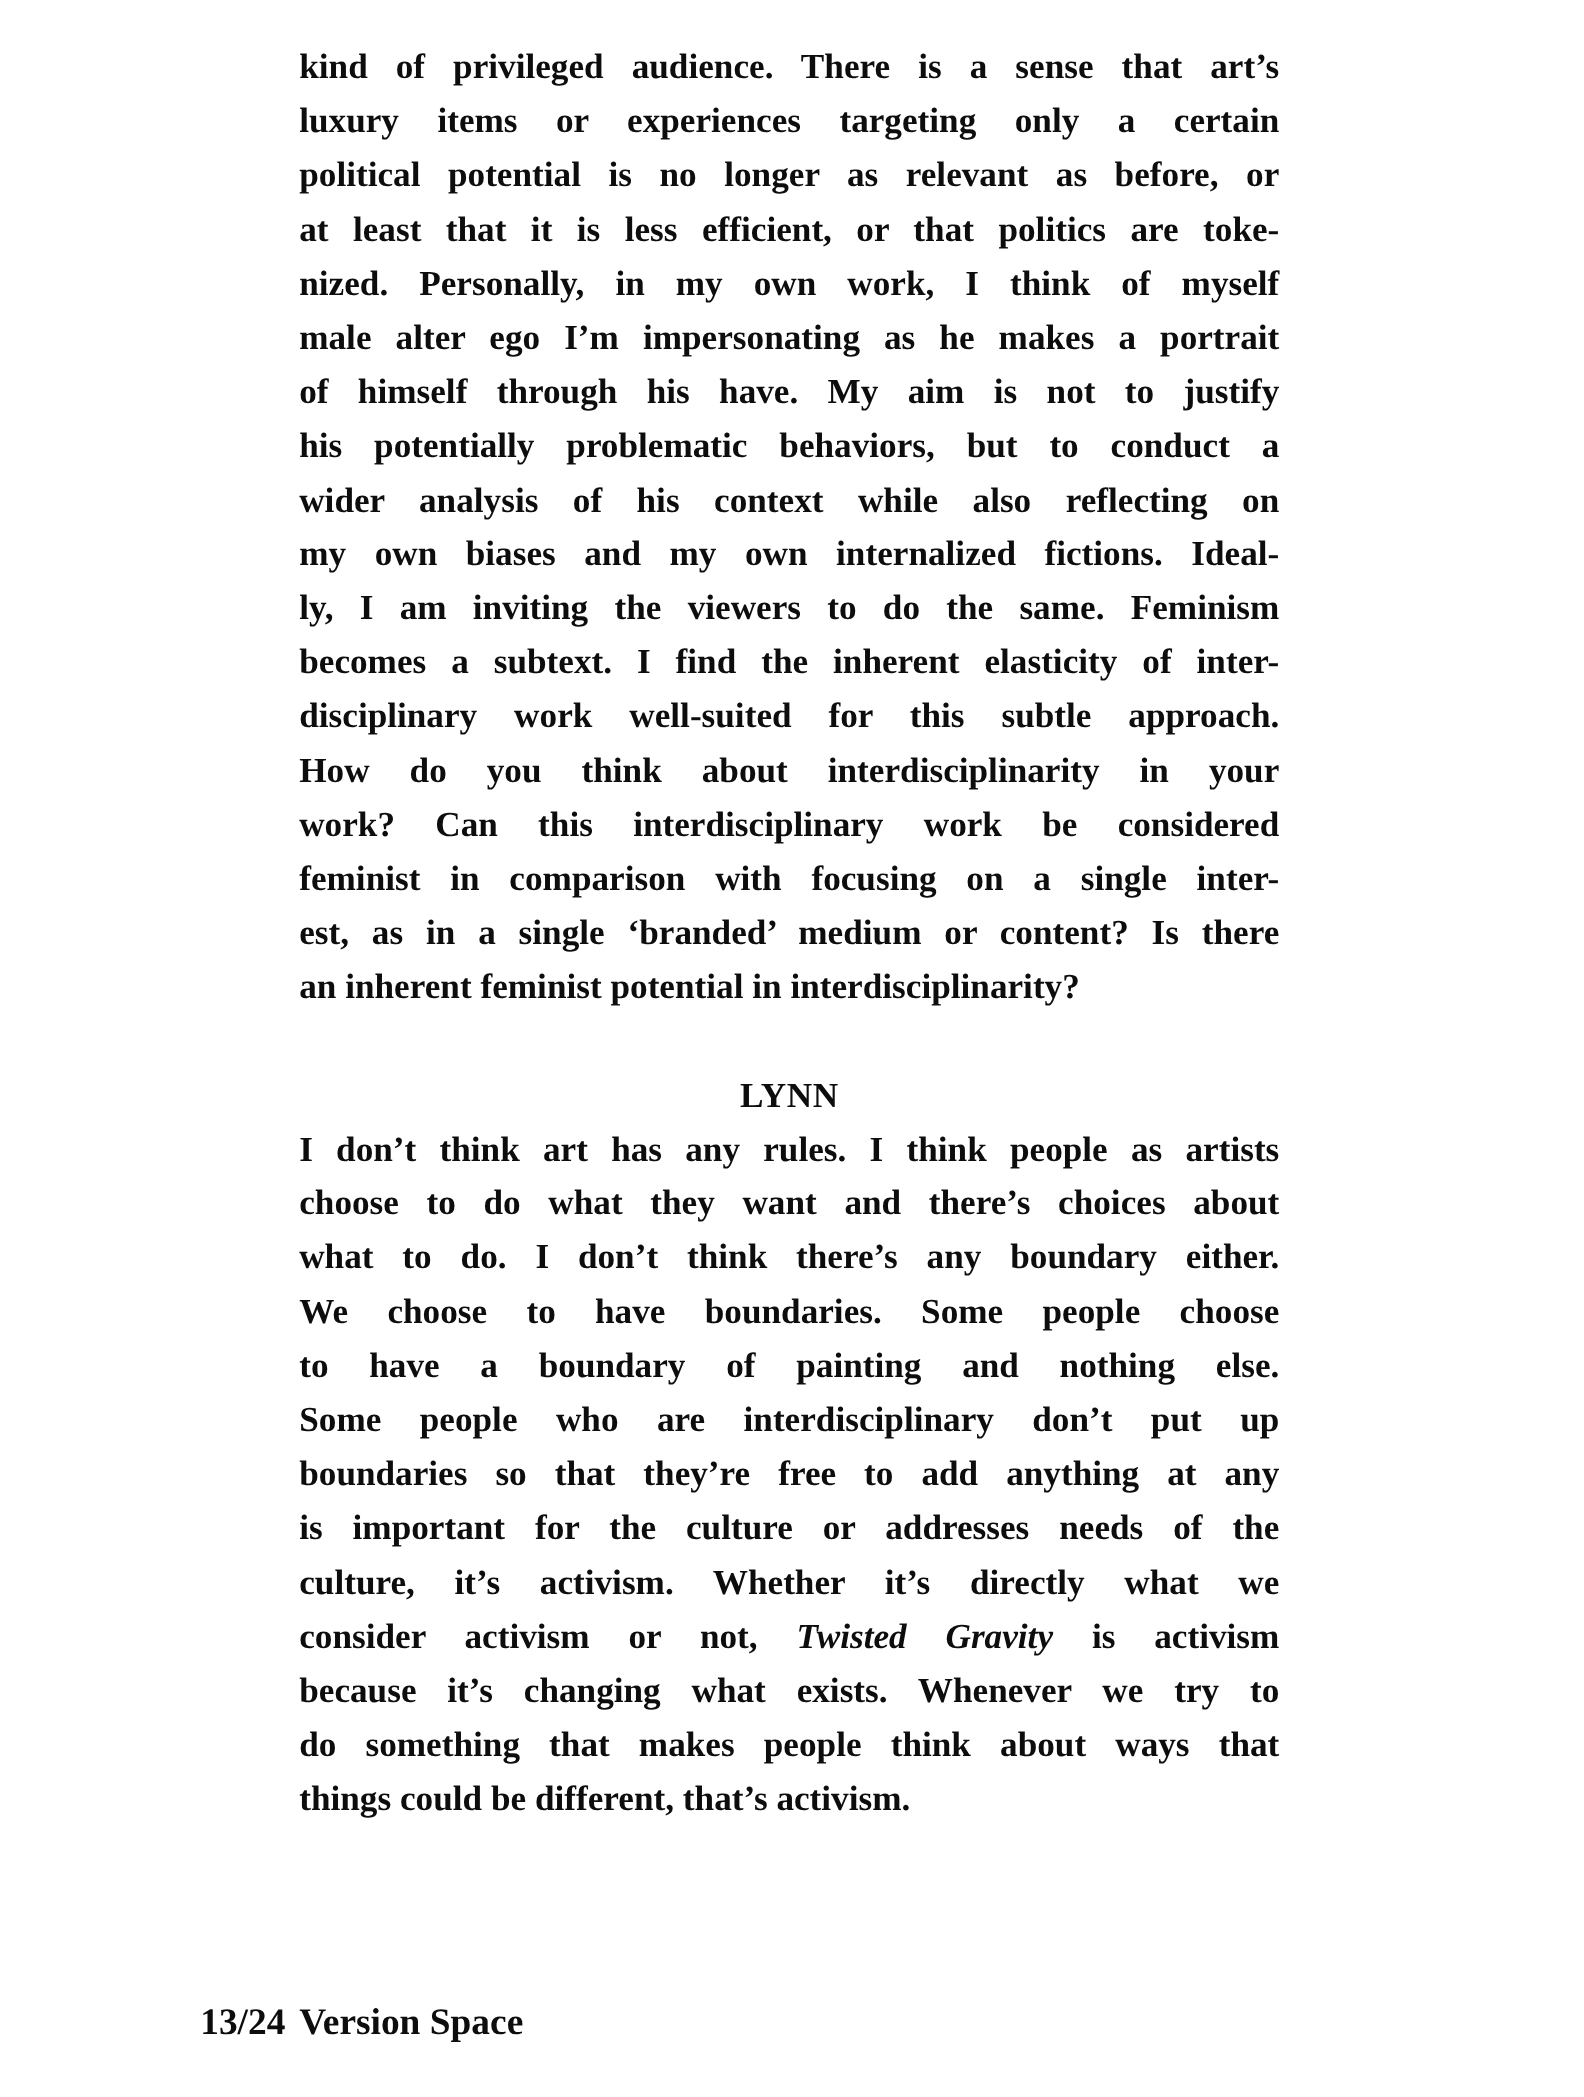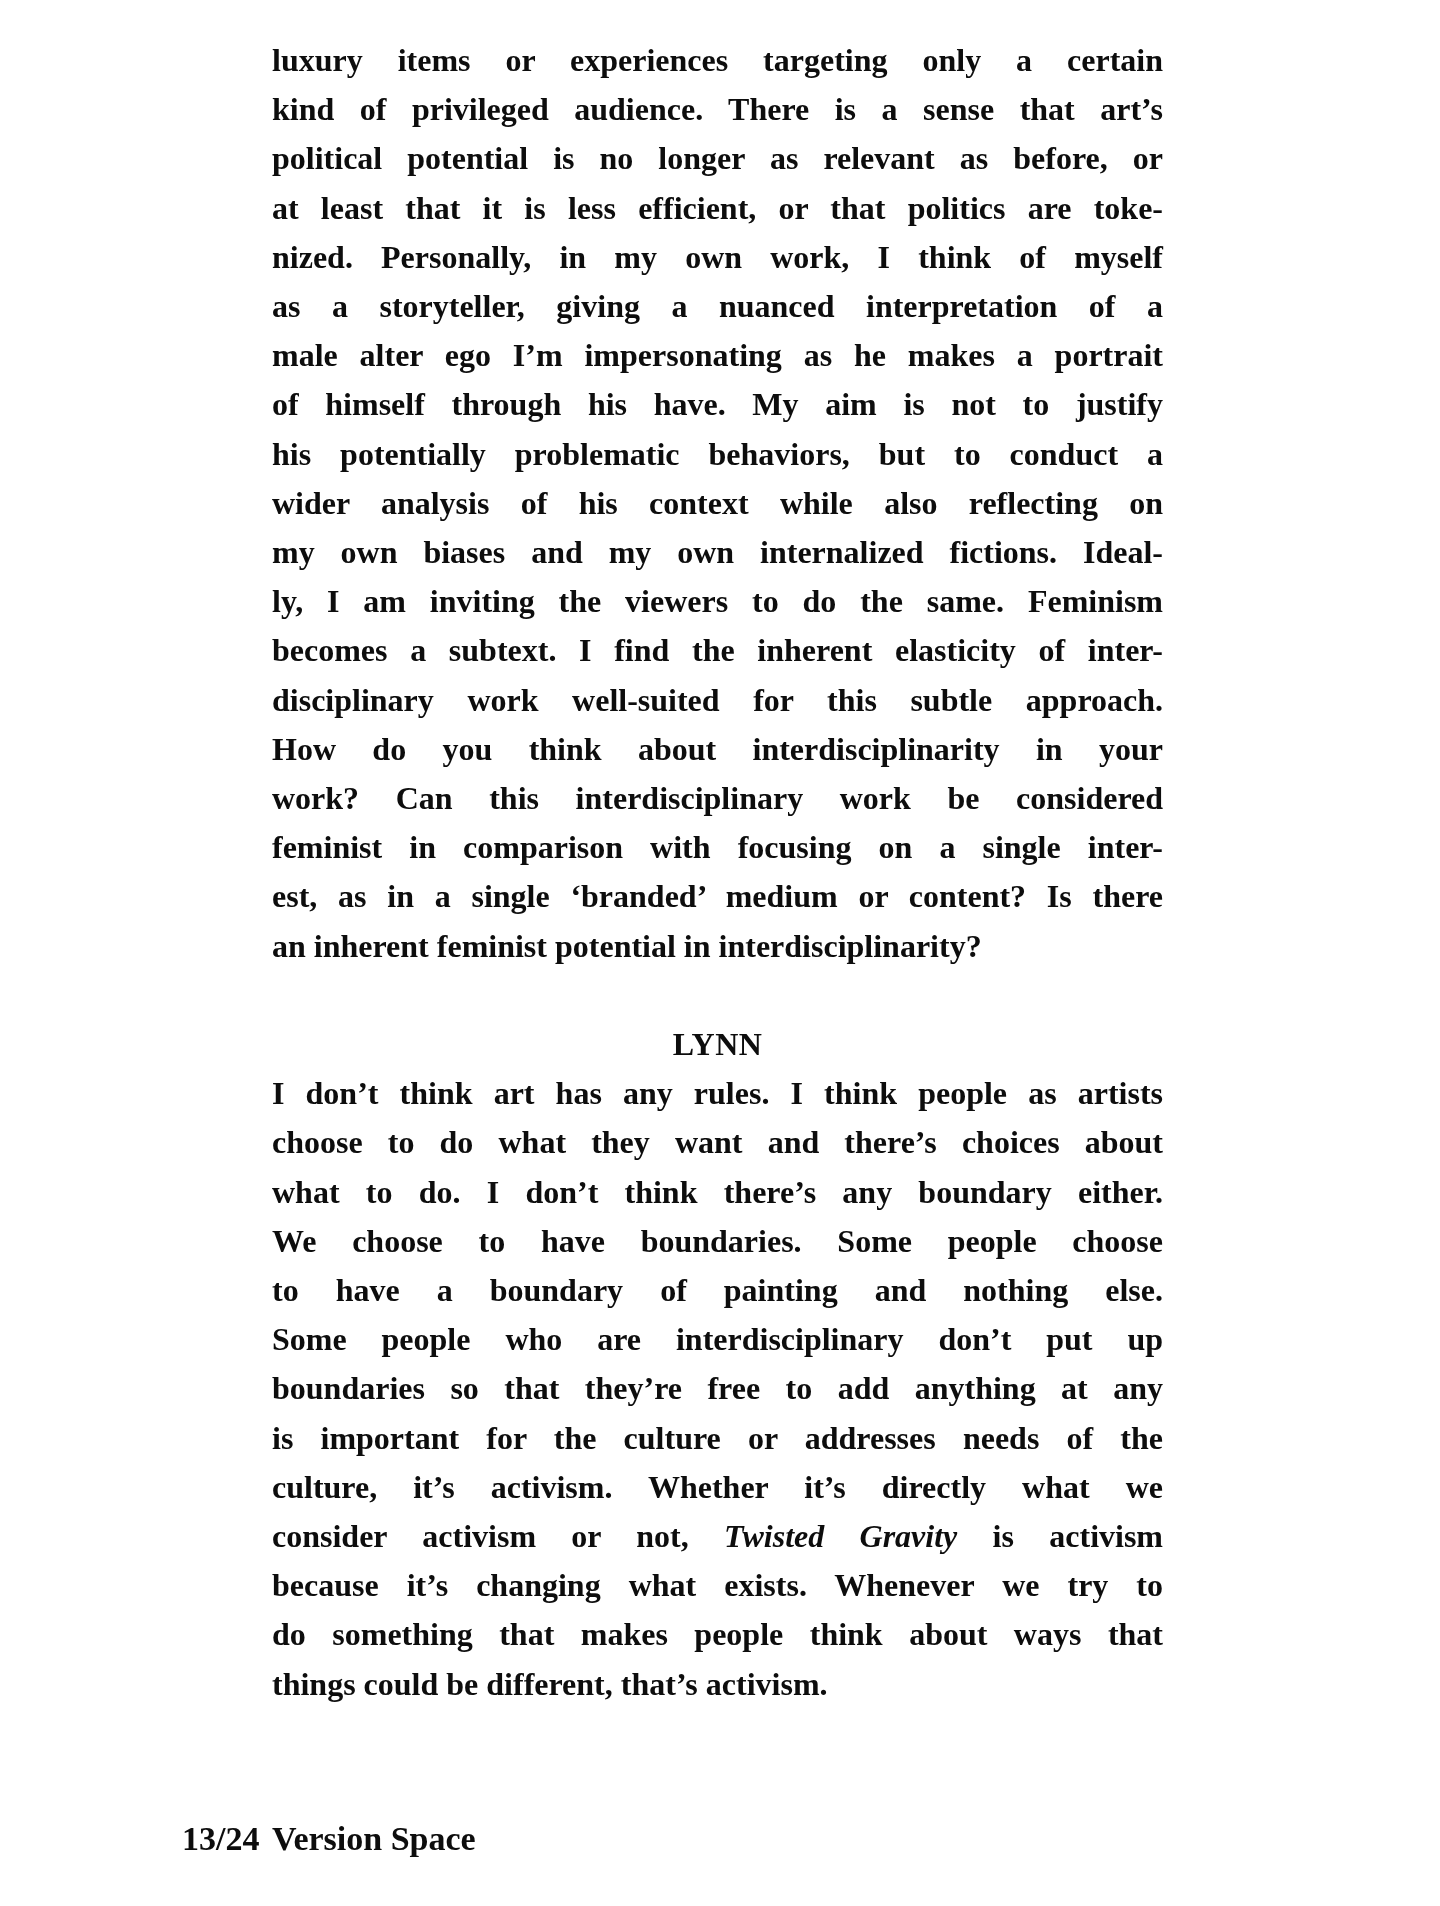--- a/index.html
+++ b/index.html
@@ -59,26 +59,25 @@
     text-align: left;
     font-size: 34px;
     font-weight: bold;
   }
 </style>
 </head>
 <body>
 
 <div class="page">
   <main class="text-column">
+    <div class="line jline">kind of privileged audience. There is a sense that art’s</div>
     <div class="line jline">luxury items or experiences targeting only a certain</div>
-    <div class="line jline">kind of privileged audience. There is a sense that art’s</div>
     <div class="line jline">political potential is no longer as relevant as before, or</div>
     <div class="line jline">at least that it is less efficient, or that politics are toke-</div>
     <div class="line jline">nized. Personally, in my own work, I think of myself</div>
-    <div class="line jline">as a storyteller, giving a nuanced interpretation of a</div>
     <div class="line jline">male alter ego I’m impersonating as he makes a portrait</div>
     <div class="line jline">of himself through his have. My aim is not to justify</div>
     <div class="line jline">his potentially problematic behaviors, but to conduct a</div>
     <div class="line jline">wider analysis of his context while also reflecting on</div>
     <div class="line jline">my own biases and my own internalized fictions. Ideal-</div>
     <div class="line jline">ly, I am inviting the viewers to do the same. Feminism</div>
     <div class="line jline">becomes a subtext. I find the inherent elasticity of inter-</div>
     <div class="line jline">disciplinary work well-suited for this subtle approach.</div>
     <div class="line jline">How do you think about interdisciplinarity in your</div>
     <div class="line jline">work? Can this interdisciplinary work be considered</div>

